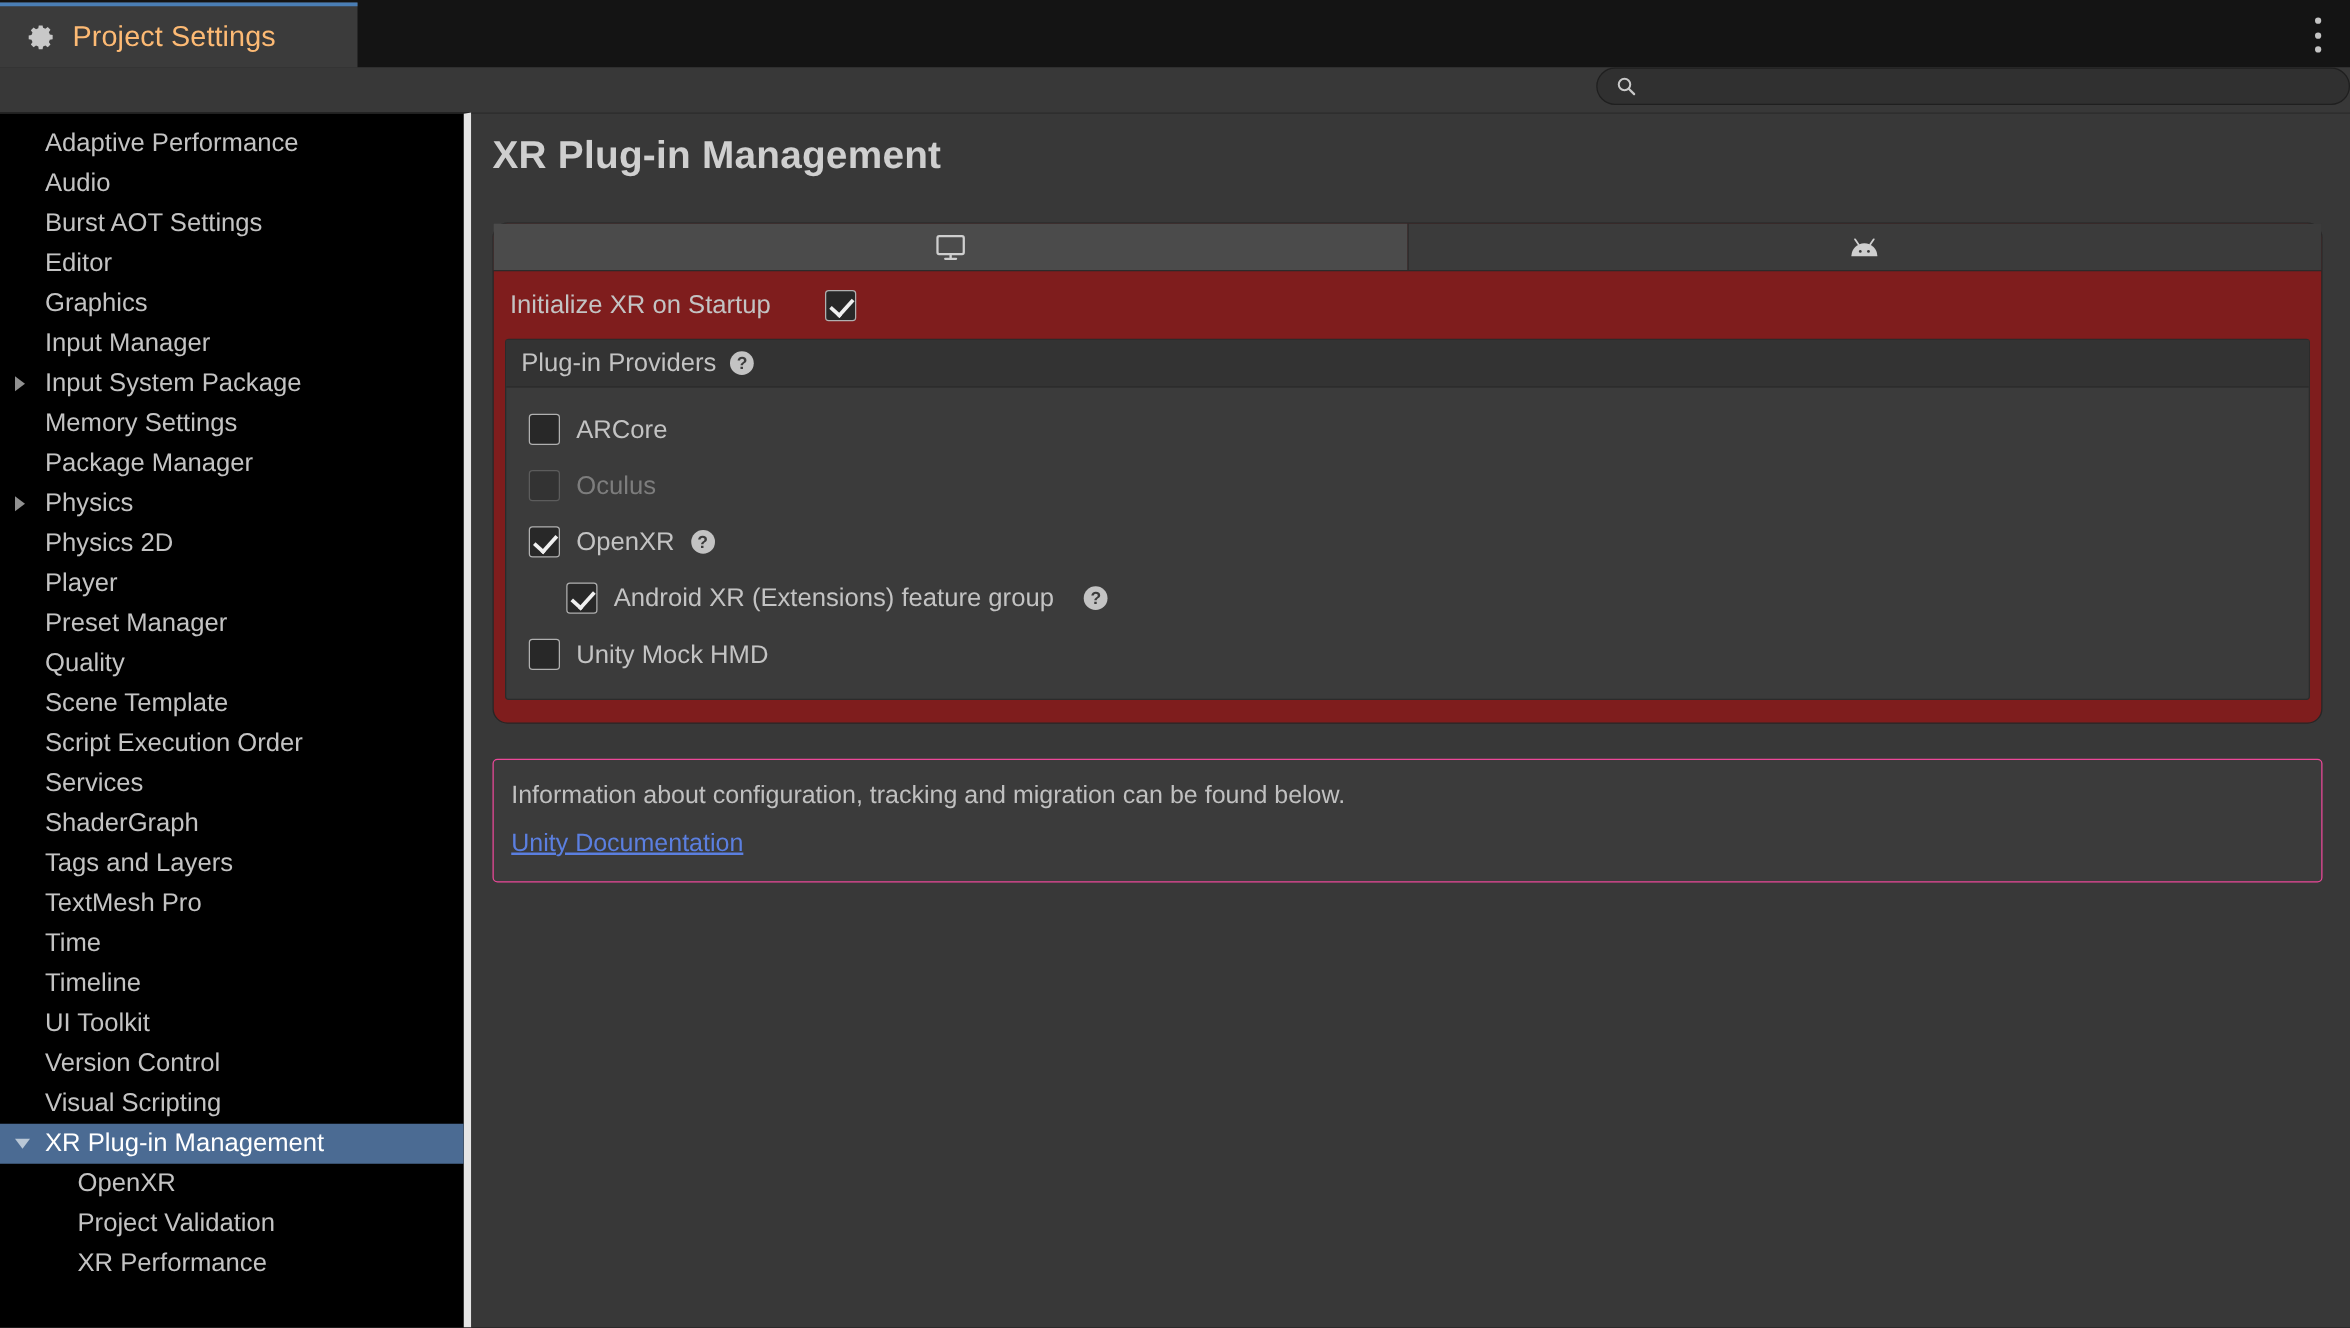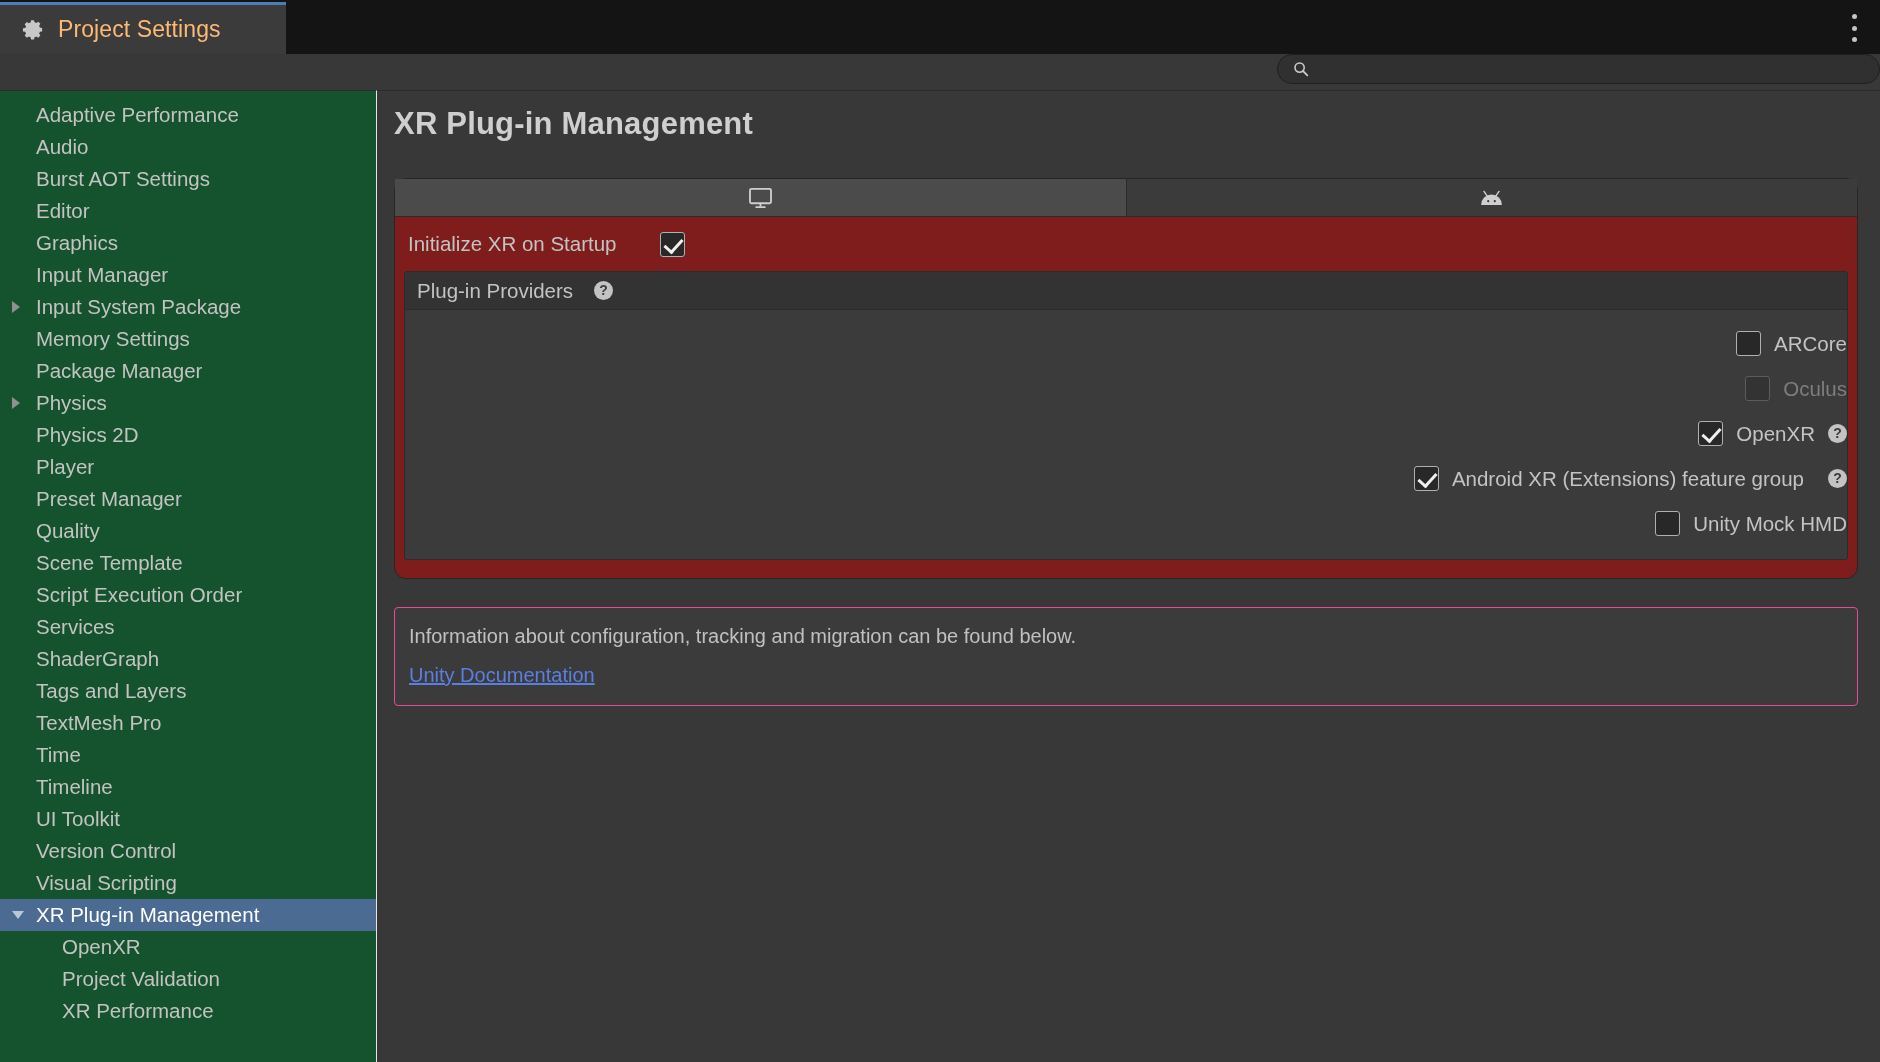--- a/index.html
+++ b/index.html
@@ -110,22 +110,22 @@
     position: absolute;
     top: 90px; left: 0;
     width: 1880px;
     height: 972px;
     display: flex;
   }
 
   .sidebar {
     width: 377px;
     height: 972px;
-    background: #14532d;
-    border-right: 1px solid #e5e5e5;
+    background: #000000;
+    border-right: 6px solid #e5e5e5;
     border-top: 1px solid #2b2b2b;
     padding-top: 8px;
     overflow: hidden;
     position: relative;
   }
 
   .nav-item {
     position: relative;
     height: 32px;
     display: flex;
@@ -243,21 +243,21 @@
     border-radius: 3px;
     background: #3b3b3b;
   }
 
   .providers-header {
     height: 38px;
     background: #333333;
     display: flex;
     align-items: center;
     padding-left: 12px;
-    gap: 21px;
+    gap: 11px;
     border-bottom: 1px solid #2b2b2b;
   }
   .providers-title { font-size: 20.5px; color: #c3c3c3; }
 
   .help-icon {
     width: 19px; height: 19px;
     border-radius: 50%;
     background: #c3c3c3;
     color: #3b3b3b;
     font-size: 14px;
@@ -270,21 +270,20 @@
   }
 
   .provider-list { padding: 11px 0 13px 0; }
 
   .provider-row {
     display: flex;
     align-items: center;
     height: 45px;
     padding-left: 18px;
     gap: 13px;
-    justify-content: flex-end;
   }
   .provider-row.nested { padding-left: 48px; }
 
   .provider-label { font-size: 20.5px; color: #c3c3c3; }
   .provider-label.dim { color: #7d7d7d; }
   .provider-row.nested .help-icon { margin-left: 11px; }
 
   .info-box {
     margin-top: 28px;
     border: 1px solid #ec4899;

